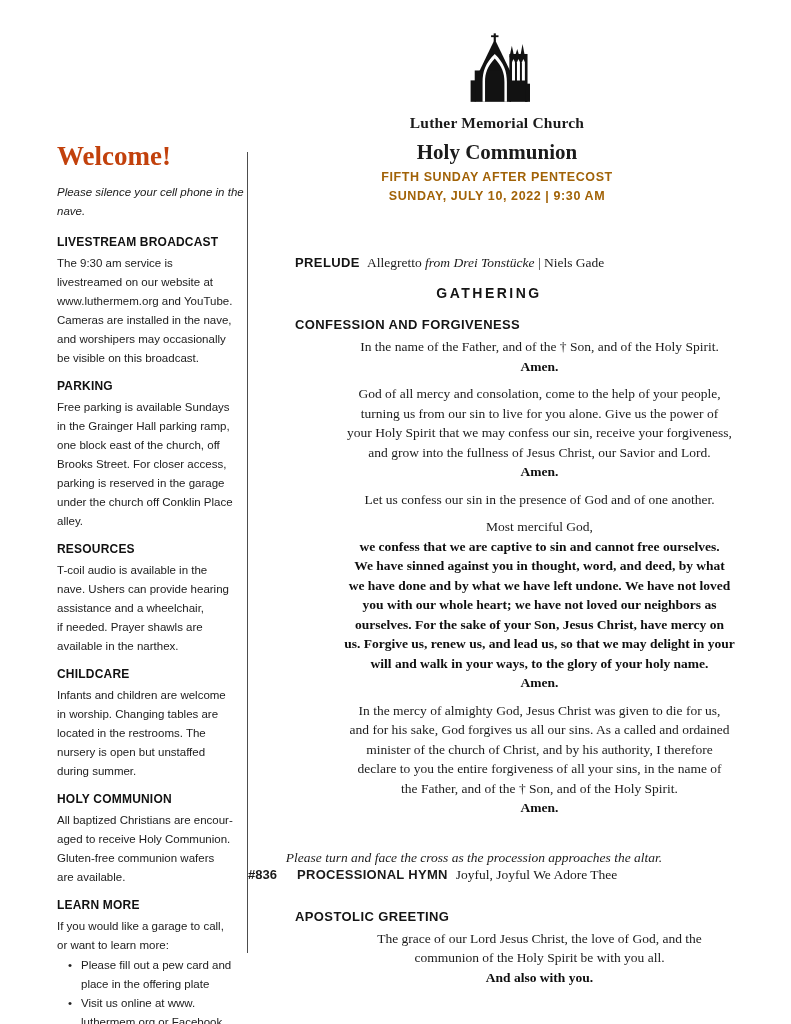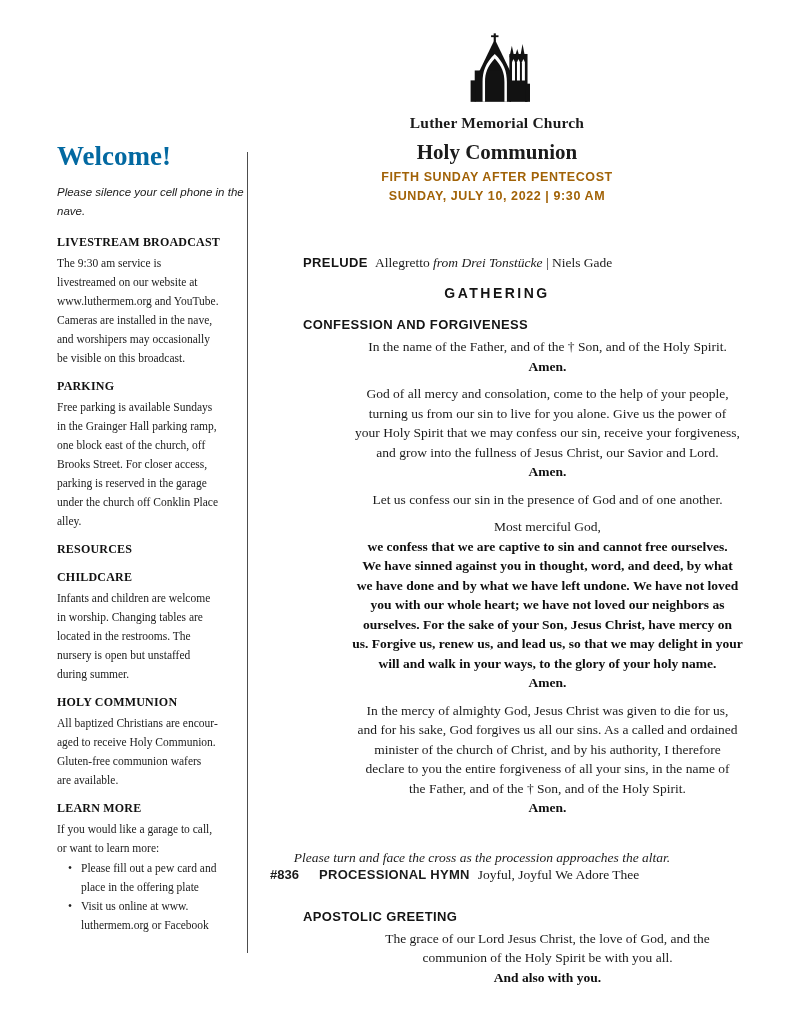--- a/index.html
+++ b/index.html
@@ -8,48 +8,48 @@
 
   
   .bulletin-header { position:absolute; left:252px; top:28px; width:490px; text-align:center; }
   .logo { display:block; margin:0 auto 6px auto; }
   .church-name { font-family:"Liberation Serif", serif; font-weight:bold; font-size:15.5px; letter-spacing:.2px; }
   .service-title { font-family:"Liberation Serif", serif; font-weight:bold; font-size:21px; margin-top:8px; }
   .service-sub { font-weight:bold; font-size:12.5px; letter-spacing:.6px; margin-top:5px; color:#a16207; }
 
   
   .sidebar { position:absolute; left:57px; top:140px; width:192px; font-size:11.5px; line-height:19px; color:#202020; }
-  .sidebar h1 { font-family:"Liberation Serif", serif; font-weight:bold; font-size:27px; line-height:32px; margin-bottom:11px; color:#0369a1; }
+  .sidebar h1 { font-family:"Liberation Serif", serif; font-weight:bold; font-size:27px; line-height:32px; margin-bottom:11px; color:#c2410c; }
   .silence-note { font-style:italic; margin-bottom:12px; white-space:pre-line; }
-  .side-section { margin-bottom:9px;font-family:Liberation Serif, serif; }
+  .side-section { margin-bottom:9px; }
   .side-section h2 { font-size:12px; font-weight:bold; letter-spacing:.2px; margin-bottom:2px; color:#111; }
   .side-section p { white-space:pre-line; }
   .side-bullets { list-style:none; margin-top:1px; }
   .side-bullets li { white-space:pre-line; padding-left:24px; position:relative; }
   .side-bullets li::before { content:"•"; position:absolute; left:11px; top:0; }
 
   
   .divider { position:absolute; left:247px; top:152px; width:1px; height:801px; background:#4d4d4d; }
 
   
-  .liturgy { position:absolute; left:252px; top:255px; width:520px; }
+  .liturgy { position:absolute; left:244px; top:255px; width:520px; }
   .indent-head { margin-left:51px; }
   .indent-body { margin-left:71px; }
   .rubric-heading { font-size:13px; font-weight:bold; letter-spacing:.4px; color:#141414; }
   .prelude-line { font-size:13px; }
   .prelude-line .piece { font-family:"Liberation Serif", serif; font-size:13.5px; }
   .gathering { text-align:center; width:490px; font-weight:bold; font-size:14px; letter-spacing:2.5px; margin-top:14px; color:#141414; }
   .confession-heading { margin-top:16px; }
   .para { margin-top:8px; font-family:"Liberation Serif", serif; font-size:13.5px; line-height:19.5px;text-align:center; }
   .para .leader { white-space:pre-line; }
   .para .response { white-space:pre-line; font-weight:bold; color:#0f0f0f; }
   .first-para { margin-top:5px; }
   .rubric { margin-top:32px; width:460px; text-align:center; font-family:"Liberation Serif", serif;
     font-style:italic; font-size:13.5px; }
-  .hymn-row { margin-top:1px; margin-left:18px; font-size:13px; }
+  .hymn-row { margin-top:1px; margin-left:4px; font-size:13px; }
   .hymn-number { display:inline-block; width:49px; font-weight:bold; }
   .hymn-label { font-weight:bold; letter-spacing:.3px; margin-right:8px; }
   .hymn-title { font-family:"Liberation Serif", serif; font-size:13.5px; }
   .apostolic-heading { margin-top:26px; }
 </style>
 </head>
 <body>
 
 <header class="bulletin-header">
   <svg class="logo" width="66" height="80" viewBox="0 0 80 86" aria-hidden="true">
@@ -99,20 +99,25 @@
 in the Grainger Hall parking ramp,
 one block east of the church, off
 Brooks Street. For closer access,
 parking is reserved in the garage
 under the church off Conklin Place
 alley.</p>
   </section>
 
   <section class="side-section">
     <h2>RESOURCES</h2>
+    <p>T-coil audio is available in the
+nave. Ushers can provide hearing
+assistance and a wheelchair,
+if needed. Prayer shawls are
+available in the narthex.</p>
   </section>
 
   <section class="side-section">
     <h2>CHILDCARE</h2>
     <p>Infants and children are welcome
 in worship. Changing tables are
 located in the restrooms. The
 nursery is open but unstaffed
 during summer.</p>
   </section>

